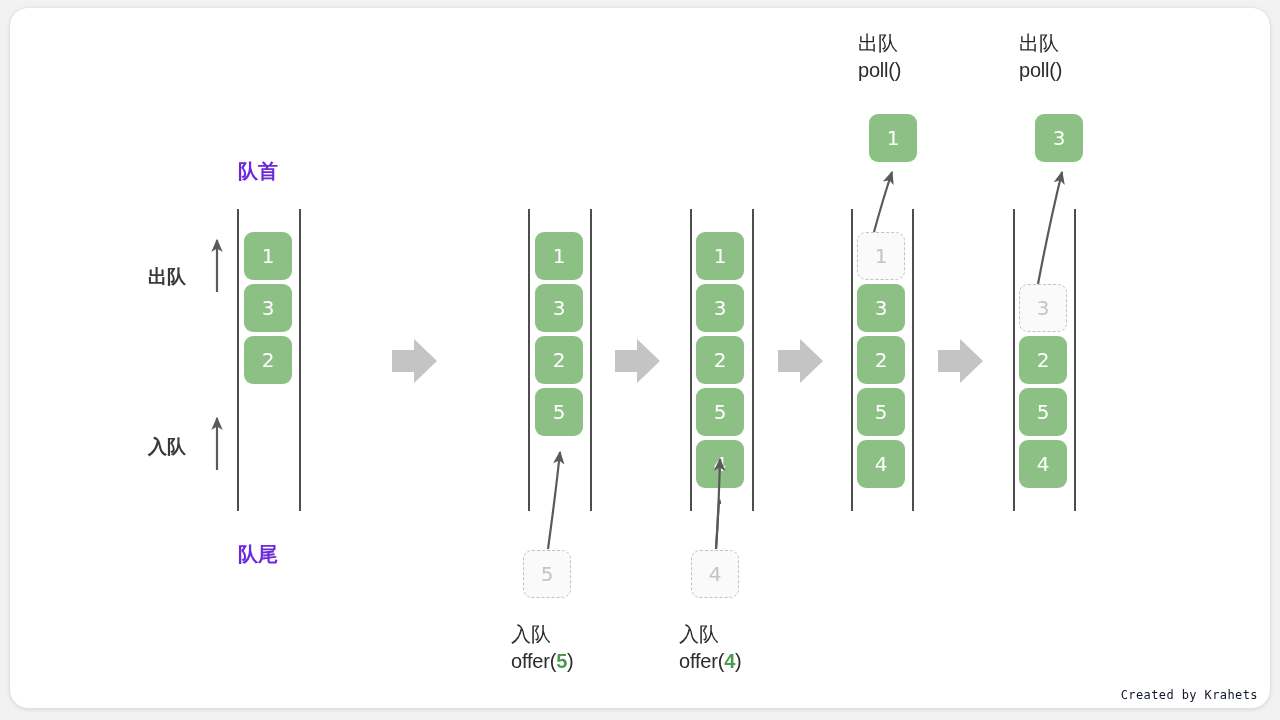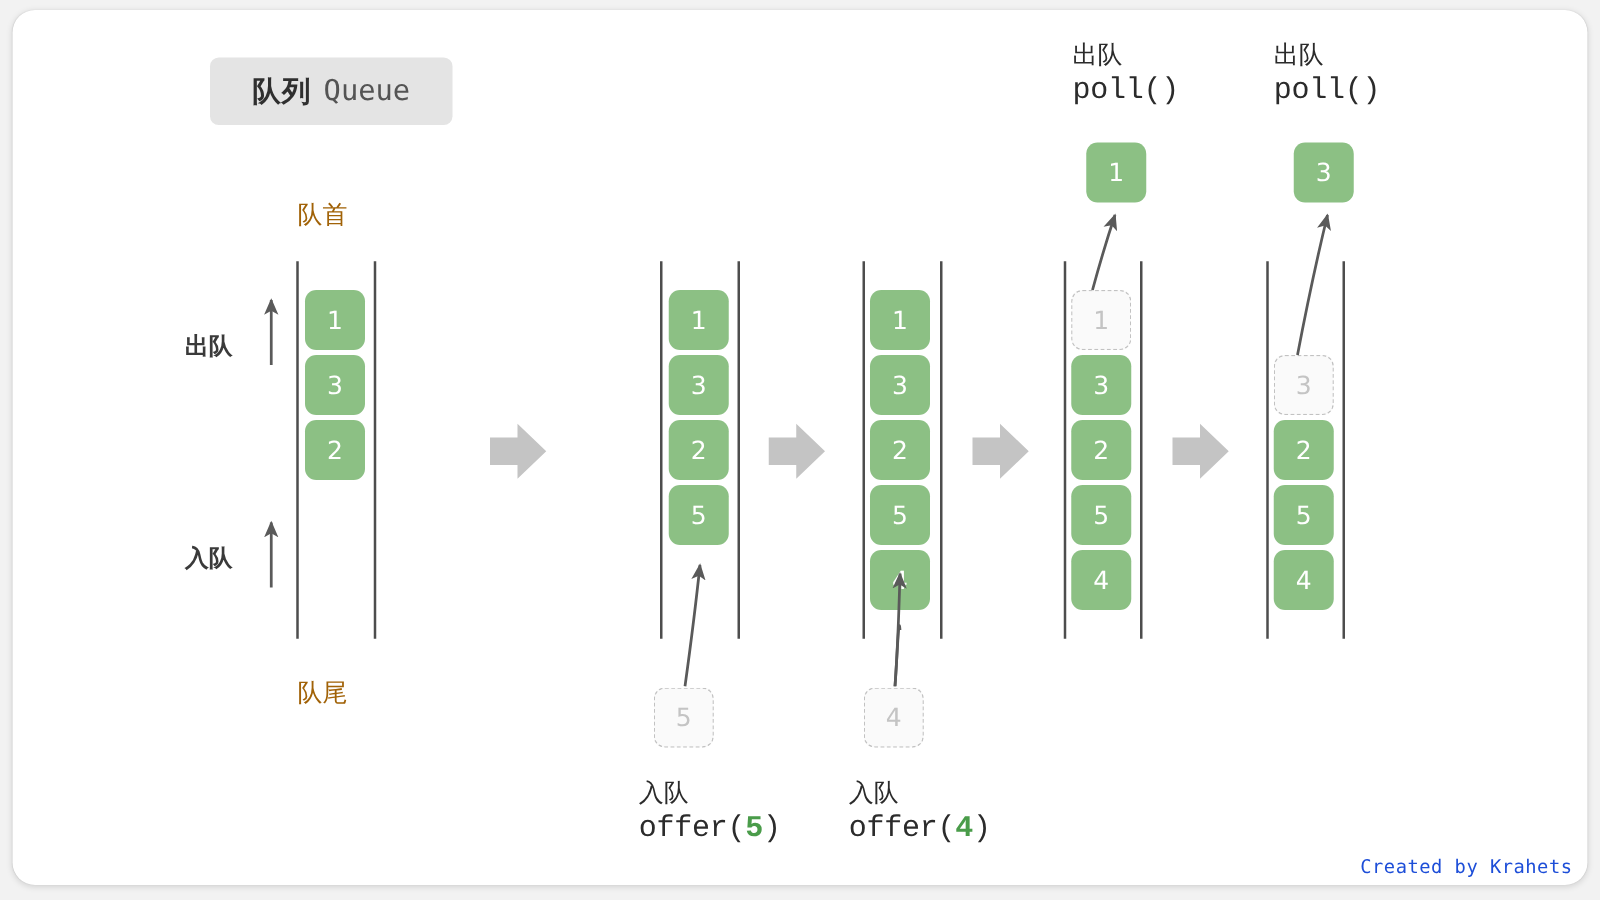--- a/index.html
+++ b/index.html
@@ -53,22 +53,22 @@
   }
   #title-badge .en {
     font-family: "DejaVu Sans Mono", "Liberation Mono", monospace;
     font-size: 23px;
     color: #545454;
   }
 
   
   .hdr-label {
     font-size: 20px;
-    font-weight: normal;
-    color: #a16207;
+    font-weight: bold;
+    color: #6d28d9;
     white-space: nowrap;
   }
   .side-label {
     font-size: 19px;
     font-weight: bold;
     color: #3a3a3a;
     white-space: nowrap;
   }
 
   
@@ -77,22 +77,22 @@
     white-space: nowrap;
     line-height: 1.34;
   }
   .op-label .cn {
     display: block;
     font-size: 20px;
     color: #2b2b2b;
   }
   .op-label .code {
     display: block;
-    font-family: Liberation Mono, monospace;
-    font-size: 24px;
+    font-family: Liberation Sans, sans-serif;
+    font-size: 20px;
     color: #2b2b2b;
     letter-spacing: -0.2px;
   }
   .op-label .code .arg { color: #4a9c4a; font-weight: bold; }
 
   
   .rail {
     width: 1.6px;
     background: #4d4d4d;
   }
@@ -123,36 +123,32 @@
     left: 0; top: 0;
     width: 1280px; height: 720px;
     pointer-events: none;
   }
 
   
   #watermark {
     right: 22px;
     bottom: 18px;
     font-family: "DejaVu Sans Mono", "Liberation Mono", monospace;
-    font-size: 15px;
-    color: #1d4ed8;
+    font-size: 12px;
+    color: #0f172a;
     letter-spacing: 0.4px;
     white-space: nowrap;
   }
 </style>
 </head>
 <body>
 
 <div id="card">
   <div id="stage">
 
-    <div class="abs" id="title-badge">
-      <span class="cn">队列</span>
-      <span class="en">Queue</span>
-    </div>
 
     <div class="abs hdr-label" style="left:238px; top:158px;">队首</div>
     <div class="abs side-label" style="left:148px; top:264px;">出队</div>
     <div class="abs side-label" style="left:148px; top:434px;">入队</div>
     <div class="abs hdr-label" style="left:238px; top:541px;text-align:center;">队尾</div>
 
     <div class="abs rail" style="left:237px; top:209px; height:302px;"></div>
     <div class="abs rail" style="left:299px; top:209px; height:302px;"></div>
     <div class="abs" style="left:244px; top:232px;">
       <div class="cell filled" style="margin-bottom:4px;">1</div>

